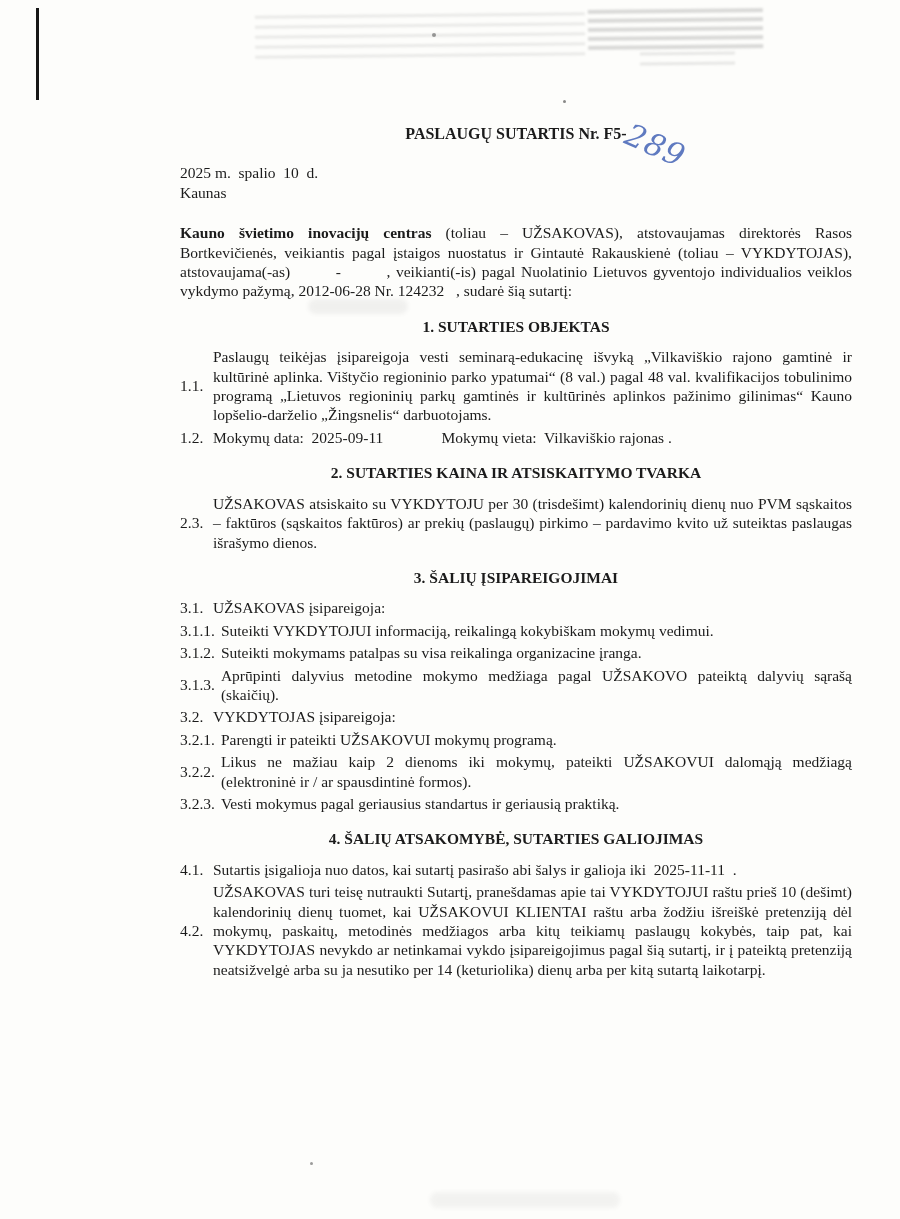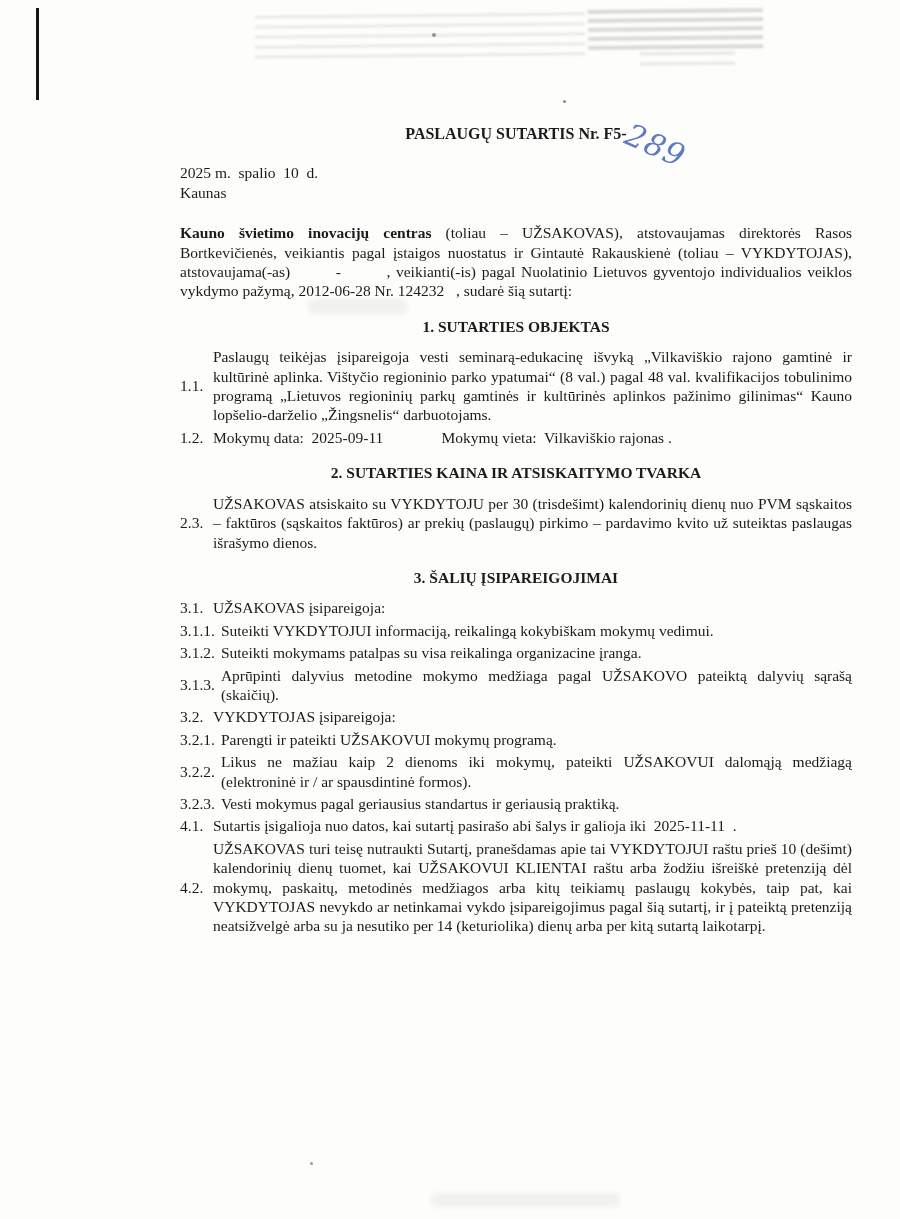--- a/index.html
+++ b/index.html
@@ -137,20 +137,21 @@
   </div>
 
   <div class="item">
     <span class="num">3.2.3.</span>
     <span class="txt">Vesti mokymus pagal geriausius standartus ir geriausią praktiką.</span>
   </div>
 </div>
   </section>
 
   <section class="sec">
+    <h2 class="sec-heading">4. ŠALIŲ ATSAKOMYBĖ, SUTARTIES GALIOJIMAS</h2>
     <div class="items">
   <div class="item">
     <span class="num">4.1.</span>
     <span class="txt">Sutartis įsigalioja nuo datos, kai sutartį pasirašo abi šalys ir galioja iki  2025-11-11  .</span>
   </div>
 
   <div class="item">
     <span class="num">4.2.</span>
     <span class="txt">UŽSAKOVAS turi teisę nutraukti Sutartį, pranešdamas apie tai VYKDYTOJUI raštu prieš 10 (dešimt) kalendorinių dienų tuomet, kai UŽSAKOVUI KLIENTAI raštu arba žodžiu išreiškė pretenziją dėl mokymų, paskaitų, metodinės medžiagos arba kitų teikiamų paslaugų kokybės, taip pat, kai VYKDYTOJAS nevykdo ar netinkamai vykdo įsipareigojimus pagal šią sutartį, ir į pateiktą pretenziją neatsižvelgė arba su ja nesutiko per 14 (keturiolika) dienų arba per kitą sutartą laikotarpį.</span>
   </div>

